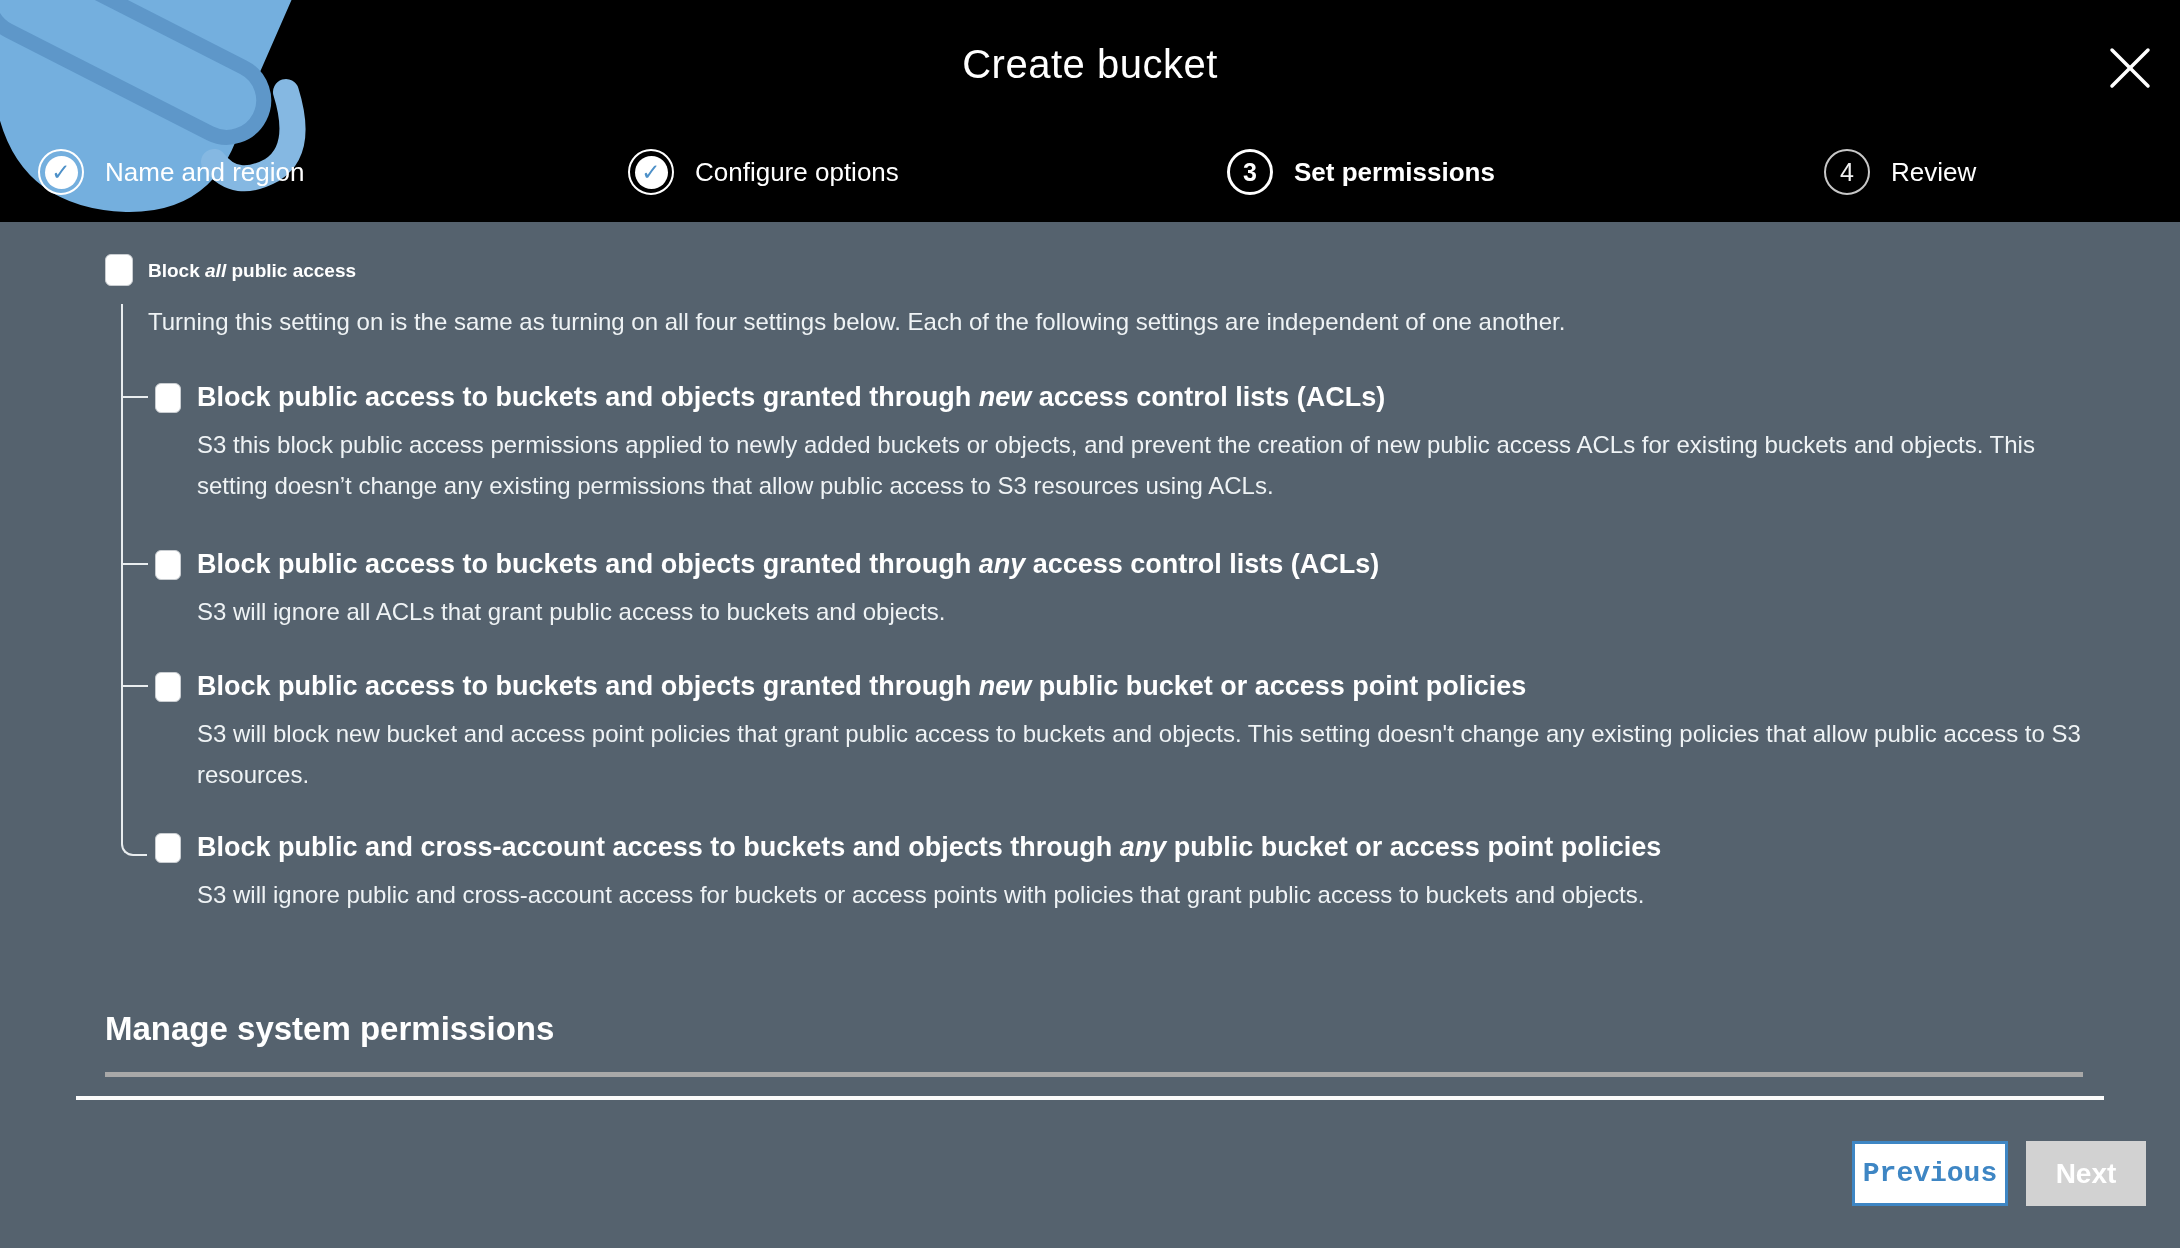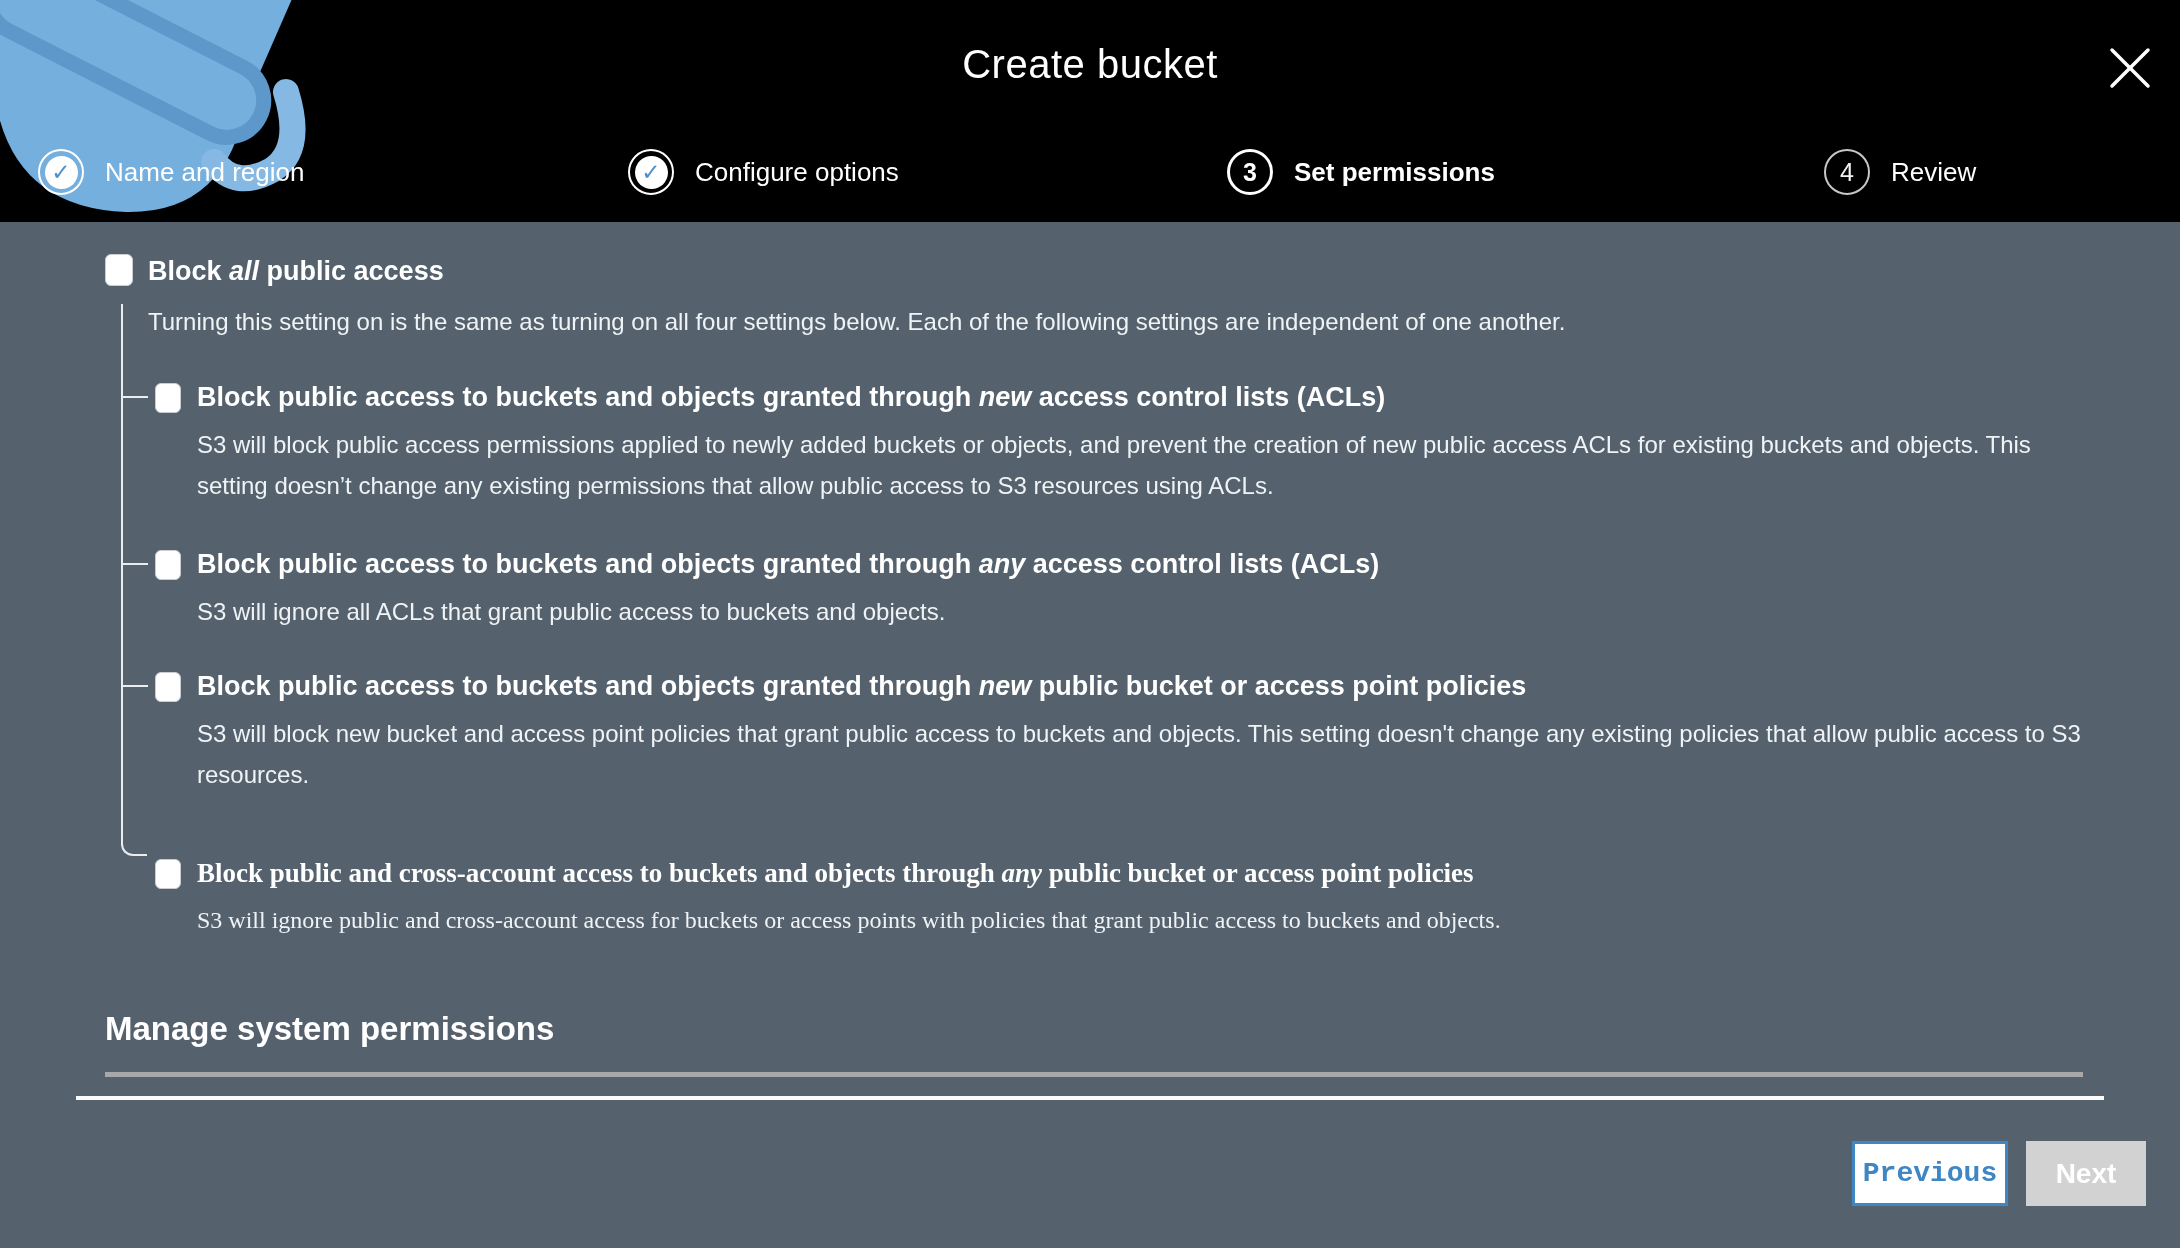--- a/index.html
+++ b/index.html
@@ -30,33 +30,33 @@
                           color:rgba(255,255,255,0.95); }
   .step-label { font-size:26px; font-weight:400; white-space:nowrap; }
   .step-3 .step-label { font-weight:700;text-align:right; }
 
   
   .body { position:absolute; left:0; top:222px; width:2180px; height:1026px; background:#55626E; color:#FFFFFF; }
 
   .checkbox { display:block; background:#FFFFFF; border:1px solid #C9CDD1; border-radius:6px; cursor:pointer; }
 
   .master-checkbox { position:absolute; left:105px; top:32px; width:28px; height:32px; }
-  .master-title { position:absolute; left:148px; top:32px; font-size:27px; font-weight:700; line-height:34px; }
+  .master-title { position:absolute; left:148px; top:32px; font-size:19px; font-weight:700; line-height:34px; }
   .master-title i, .setting-title i { font-style:italic; }
   .master-desc { position:absolute; left:148px; top:82px; width:1890px; font-size:24px; font-weight:400;
                  line-height:36px; color:#EFF3F5; }
 
   
   .tree-trunk { position:absolute; left:121px; top:82px; width:26px; height:552px;
                 border-left:2px solid #E9EDEF; border-bottom:2px solid #E9EDEF; border-bottom-left-radius:12px; }
   .tree-tick { position:absolute; left:122px; width:26px; height:2px; background:#E9EDEF; }
   .tick-1 { top:174px; } .tick-2 { top:341px; } .tick-3 { top:463px; }
 
   .setting { position:absolute; left:155px; width:1935px; }
-  .setting-0 { top:158px; } .setting-1 { top:325px; } .setting-2 { top:447px; } .setting-3 { top:634px;font-family:Liberation Serif, serif; }
+  .setting-0 { top:158px; } .setting-1 { top:325px; } .setting-2 { top:447px; } .setting-3 { top:608px; }
   .setting-head { display:flex; align-items:center; gap:16px; }
   .setting-head .checkbox { width:26px; height:30px; margin-top:2px; flex:0 0 auto; }
   .setting-title { font-size:27px; font-weight:700; line-height:34px; }
   .setting-desc { margin-left:42px; margin-top:10px; width:1888px; font-size:24px; font-weight:400;
                   line-height:41px; color:#EFF3F5; }
 
   .manage-heading { position:absolute; left:105px; top:788px; font-size:33px; font-weight:700; color:#FFFFFF; }
   .section-divider { position:absolute; left:105px; top:850px; width:1978px; height:5px; background:#A8A8A8; }
   .footer-divider  { position:absolute; left:76px;  top:874px; width:2028px; height:4px; background:#FBFBFB; }
 
@@ -129,21 +129,21 @@
     <div class="tree-tick tick-2"></div>
     <div class="tree-tick tick-3"></div>
 
     <div class="setting setting-0">
       <div class="setting-head">
         <span class="checkbox" role="checkbox" aria-checked="false"></span>
         <div class="setting-title">
           <span>Block public access to buckets and objects granted through </span><i>new</i><span> access control lists (ACLs)</span>
         </div>
       </div>
-      <div class="setting-desc">S3 will block public access permissions applied to newly added buckets or objects, and prevent the creation of new public access ACLs for existing buckets and objects. This setting doesn’t change any existing permissions that allow public access to S3 resources using ACLs.</div>
+      <div class="setting-desc">S3 this block public access permissions applied to newly added buckets or objects, and prevent the creation of new public access ACLs for existing buckets and objects. This setting doesn’t change any existing permissions that allow public access to S3 resources using ACLs.</div>
     </div>
 
     <div class="setting setting-1">
       <div class="setting-head">
         <span class="checkbox" role="checkbox" aria-checked="false"></span>
         <div class="setting-title">
           <span>Block public access to buckets and objects granted through </span><i>any</i><span> access control lists (ACLs)</span>
         </div>
       </div>
       <div class="setting-desc">S3 will ignore all ACLs that grant public access to buckets and objects.</div>

